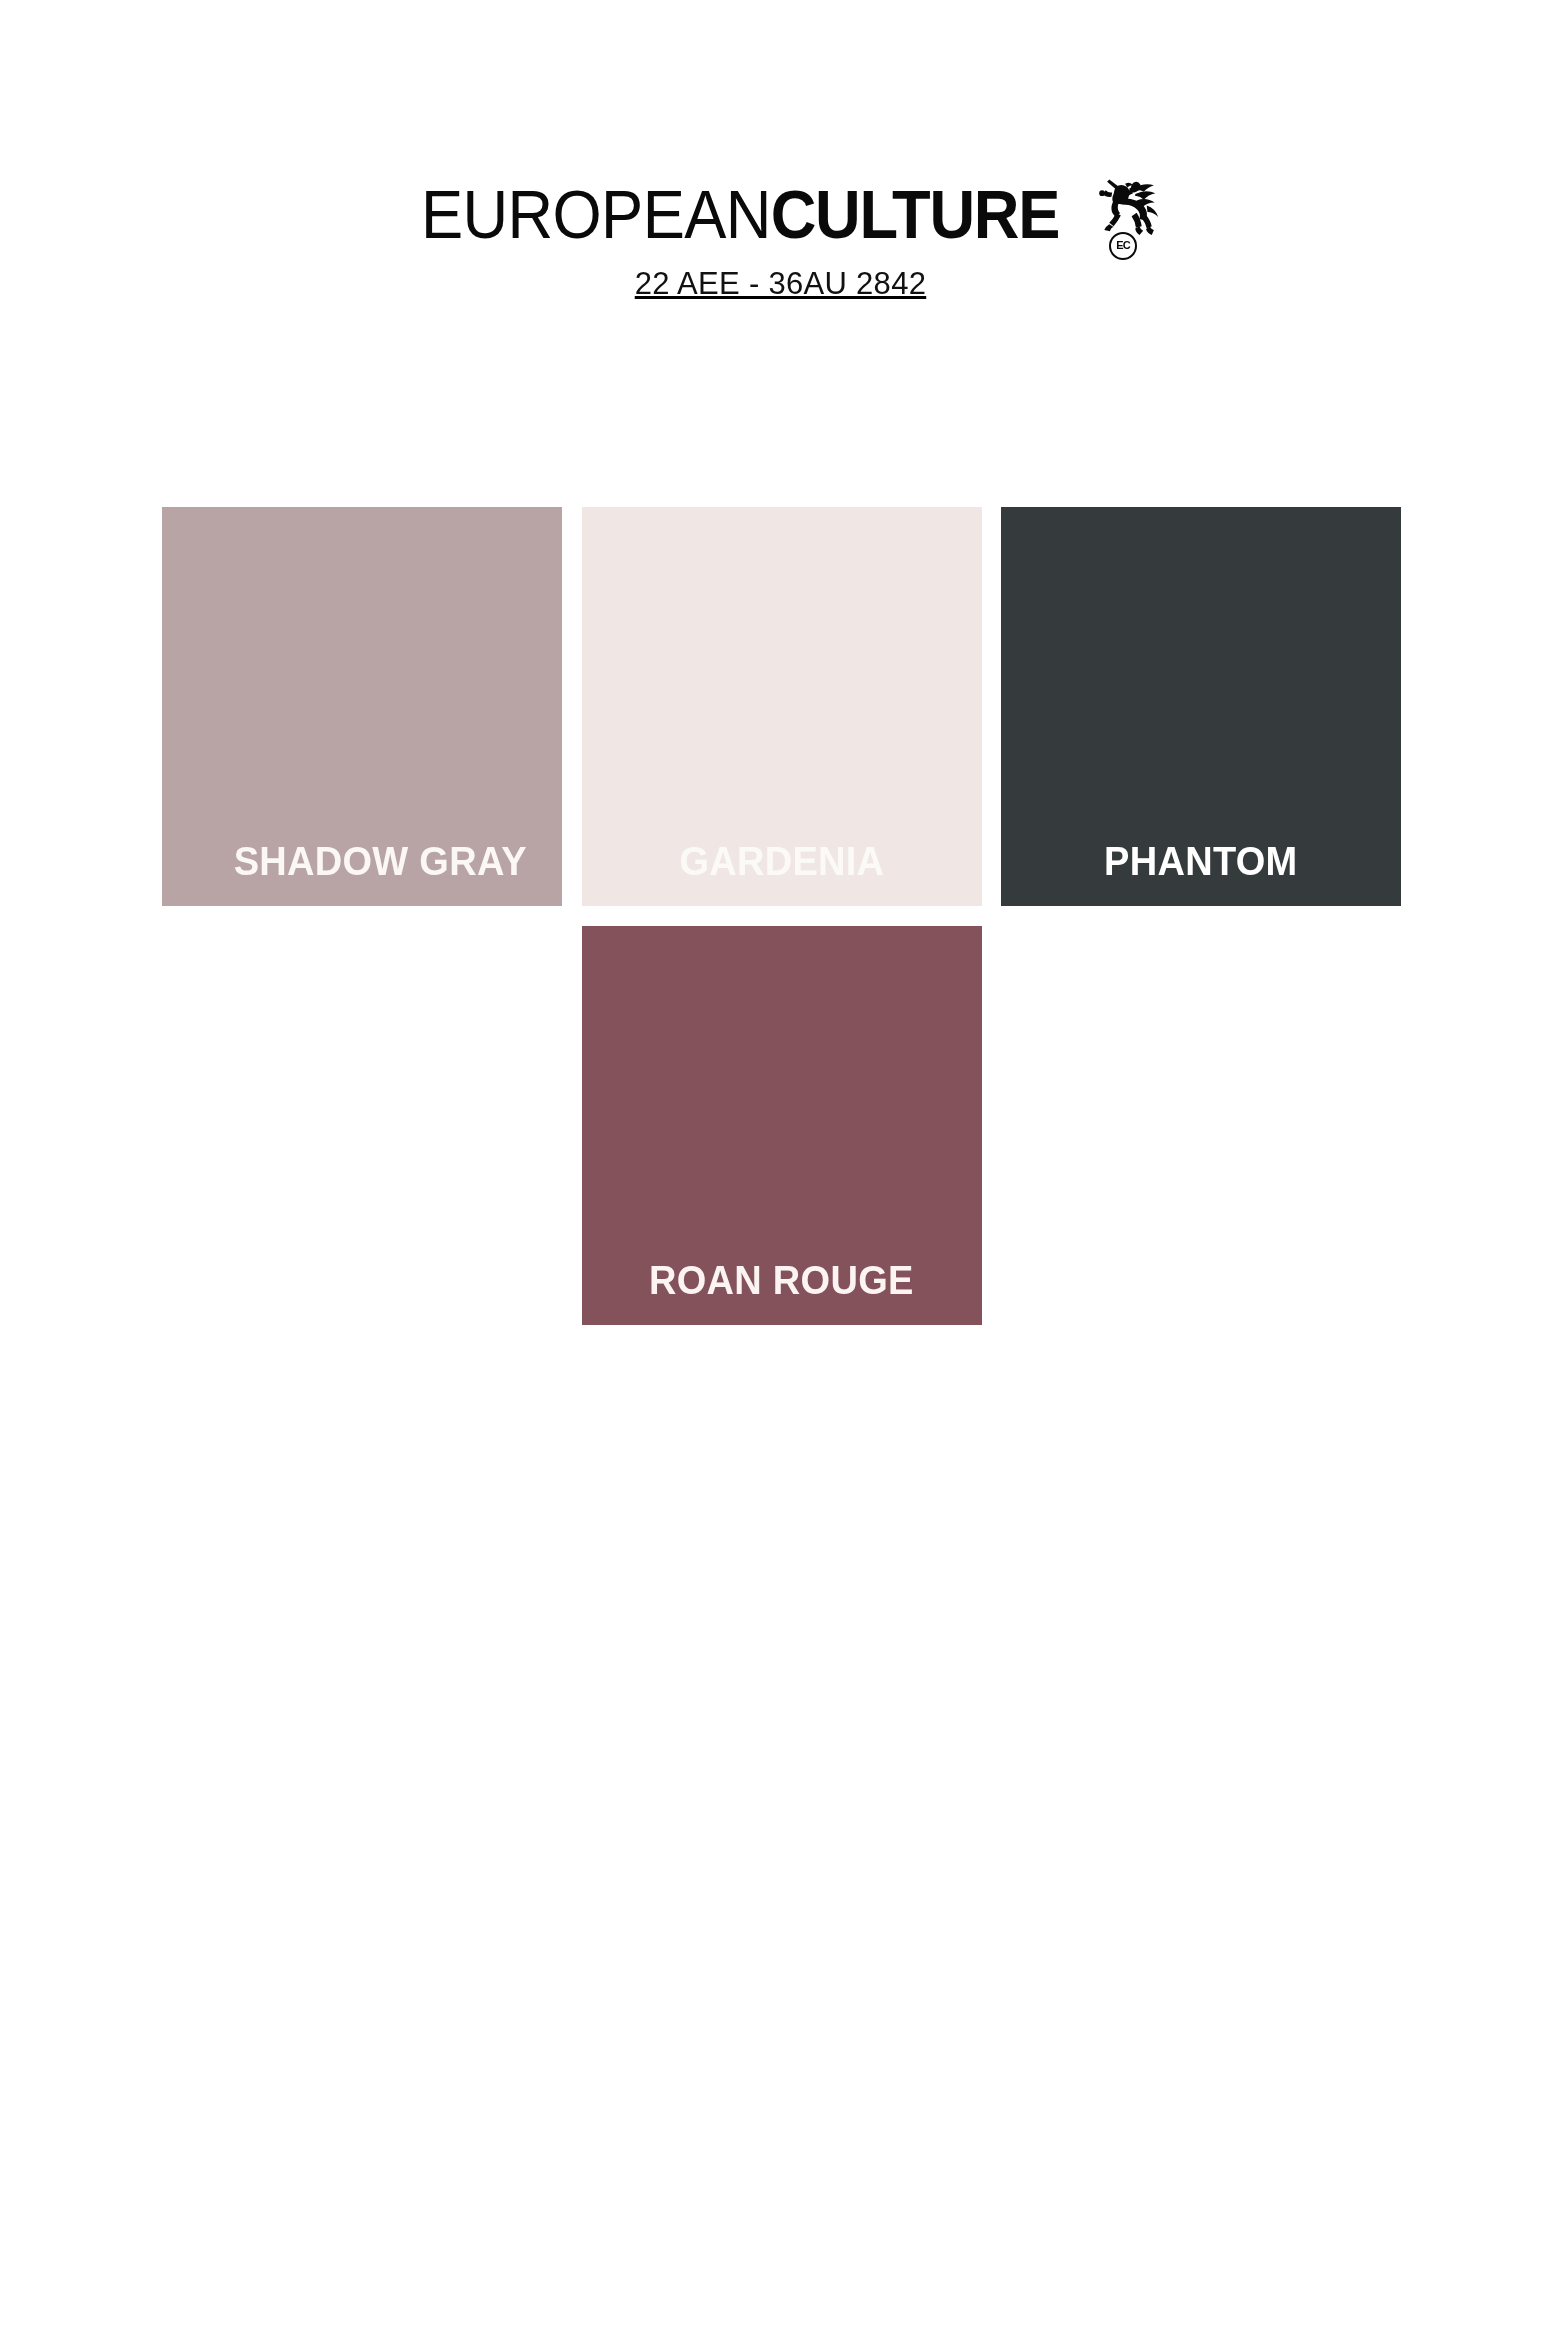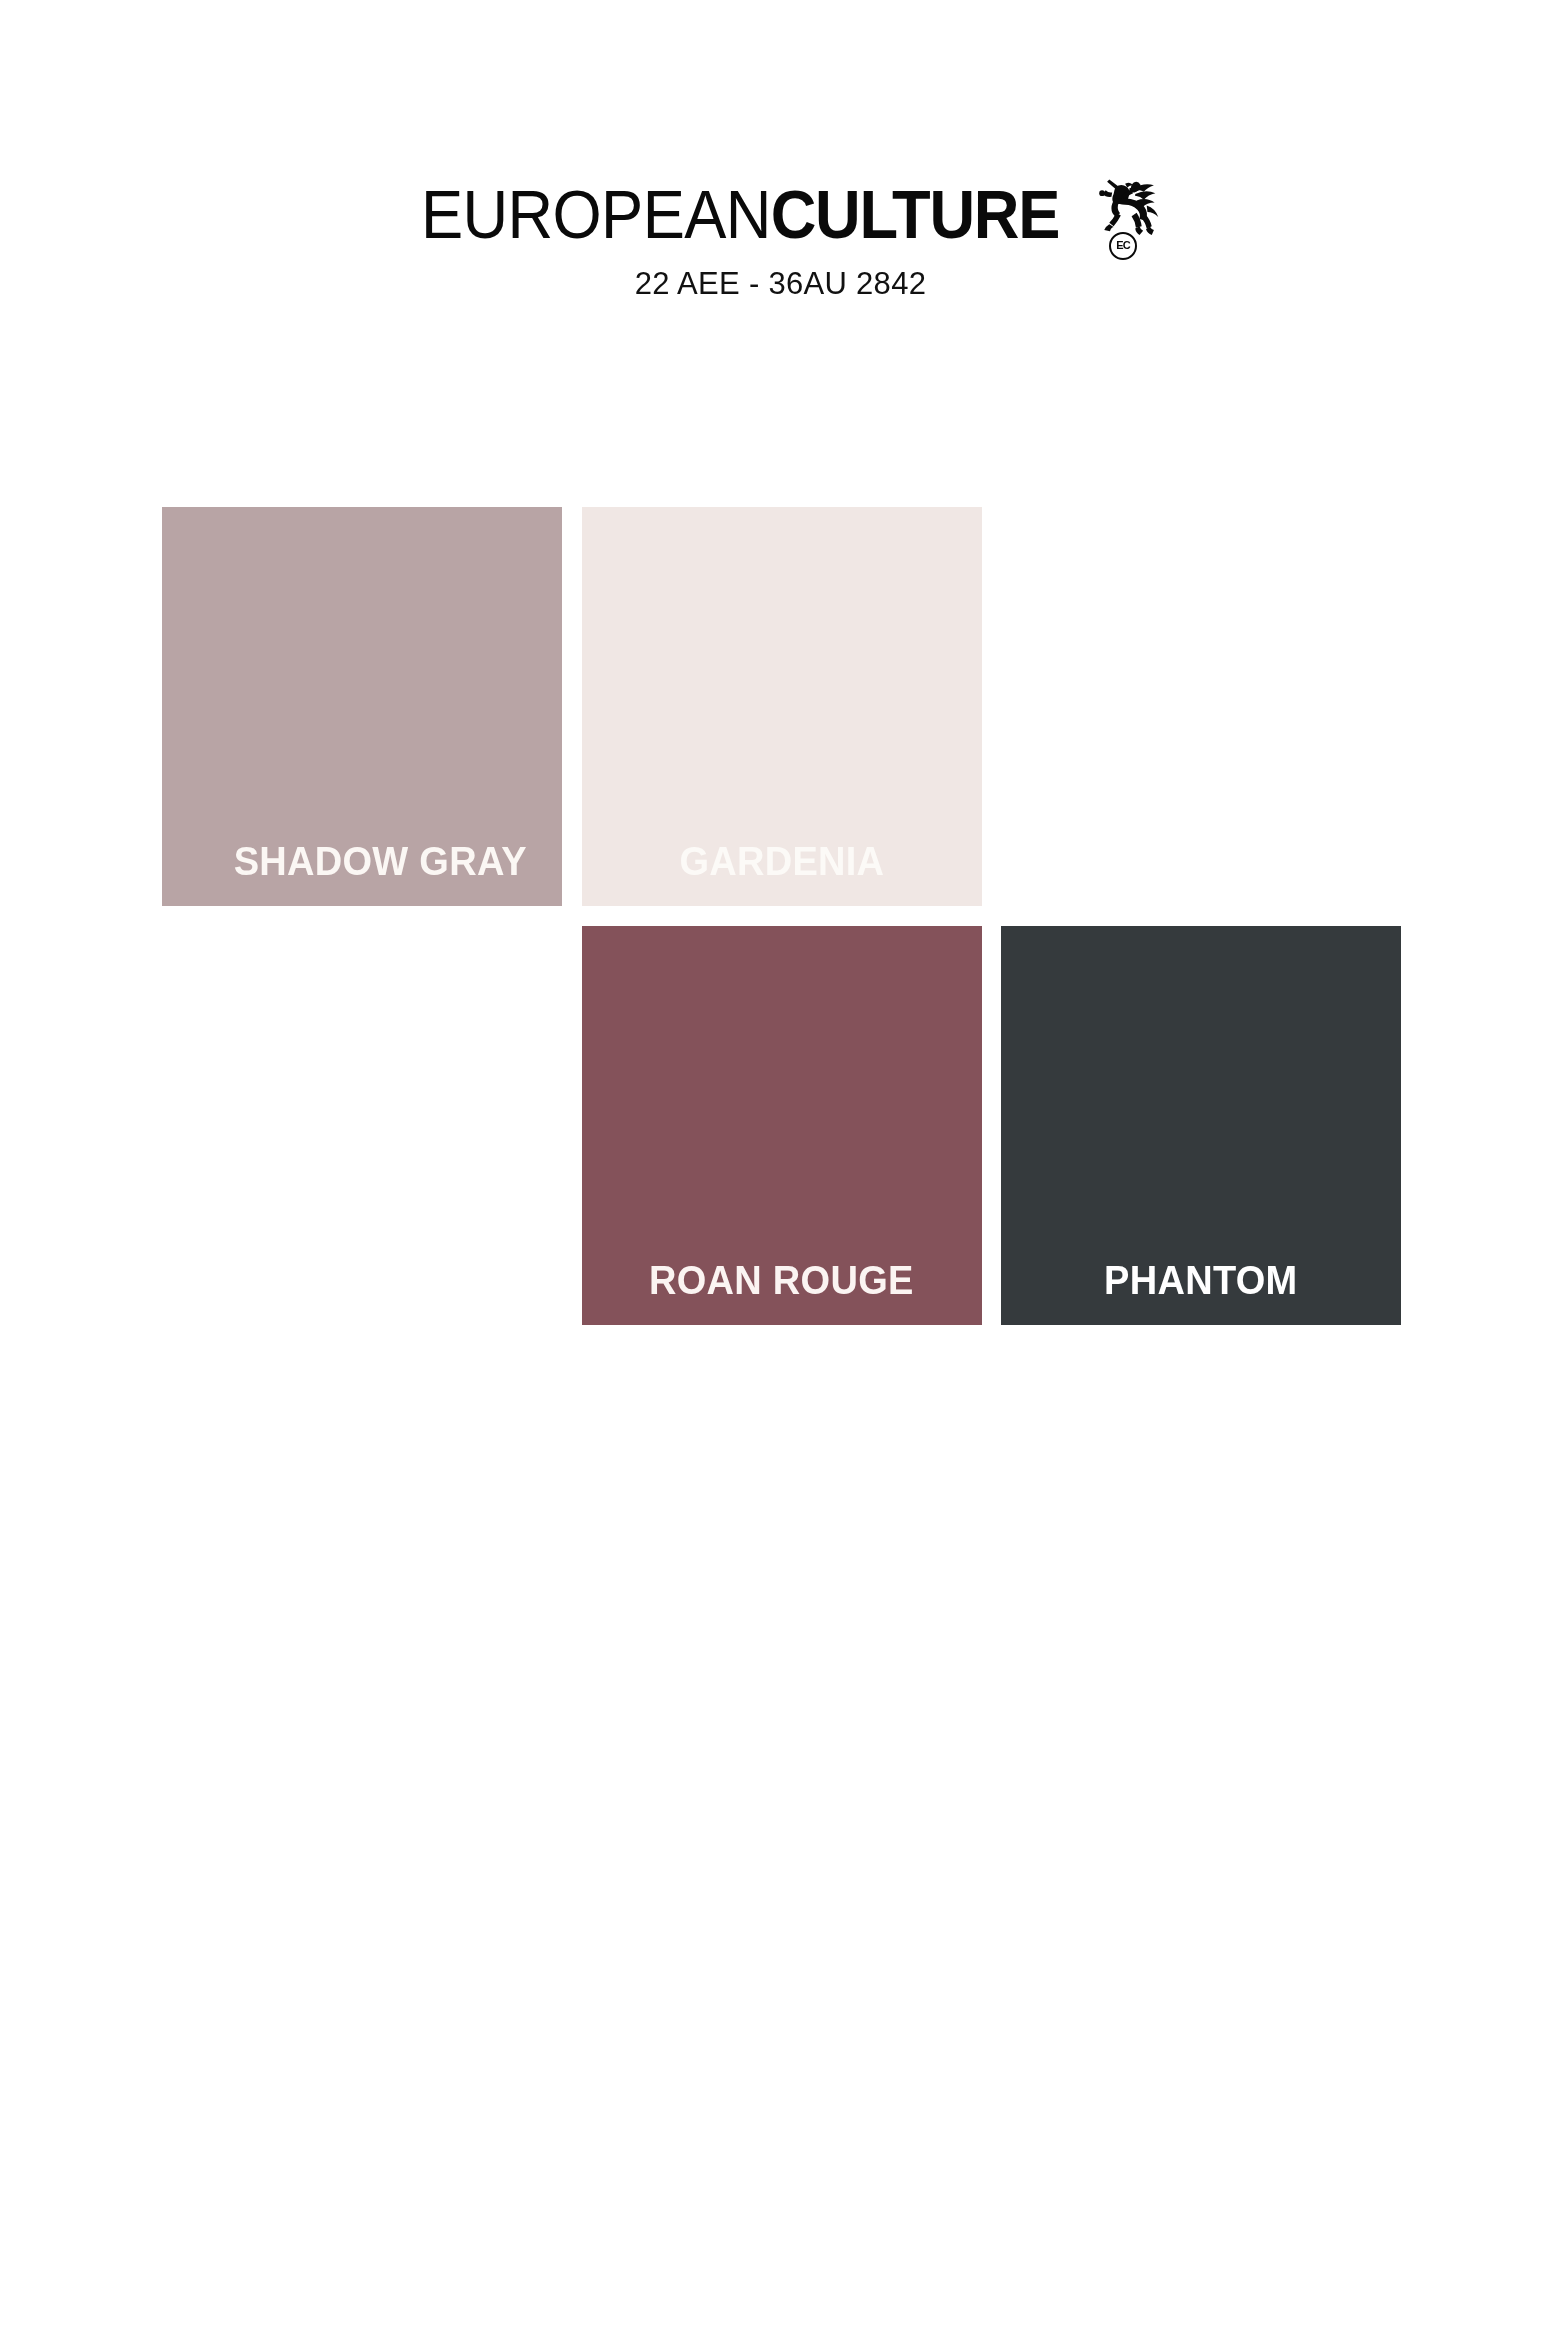--- a/index.html
+++ b/index.html
@@ -12,20 +12,21 @@
     height: 2342px;
     font-family: "Liberation Sans", sans-serif;
     position: relative;
     overflow: hidden;
   }
 
   
   .header {
     padding-top: 180px;
     text-align: center;
+    text-decoration: underline;
   }
 
   .brand-lockup {
     display: inline-flex;
     align-items: flex-start;
     justify-content: center;
     gap: 9.8px;
   }
 
   .wordmark {
@@ -184,22 +185,22 @@
 <div class="palette">
 
   <div class="swatch" style="background-color: rgb(184, 164, 165); padding-left: 36px;">
     <span class="swatch-label" style="color: rgb(251, 247, 244);">SHADOW GRAY</span>
   </div>
 
   <div class="swatch" style="background-color: rgb(240, 231, 228);">
     <span class="swatch-label" style="color: rgb(252, 250, 247);">GARDENIA</span>
   </div>
 
+  <div class="swatch" style="background-color: rgb(53, 58, 61);">
+    <span class="swatch-label" style="color: rgb(255, 255, 255);">PHANTOM</span>
+  </div>
+
   <div class="swatch col2" style="background-color: rgb(132, 82, 90);">
     <span class="swatch-label" style="color: rgb(251, 244, 242);">ROAN ROUGE</span>
   </div>
 
-  <div class="swatch" style="background-color: rgb(53, 58, 61);">
-    <span class="swatch-label" style="color: rgb(255, 255, 255);">PHANTOM</span>
-  </div>
-
 </div>
 
 
 </body></html>

